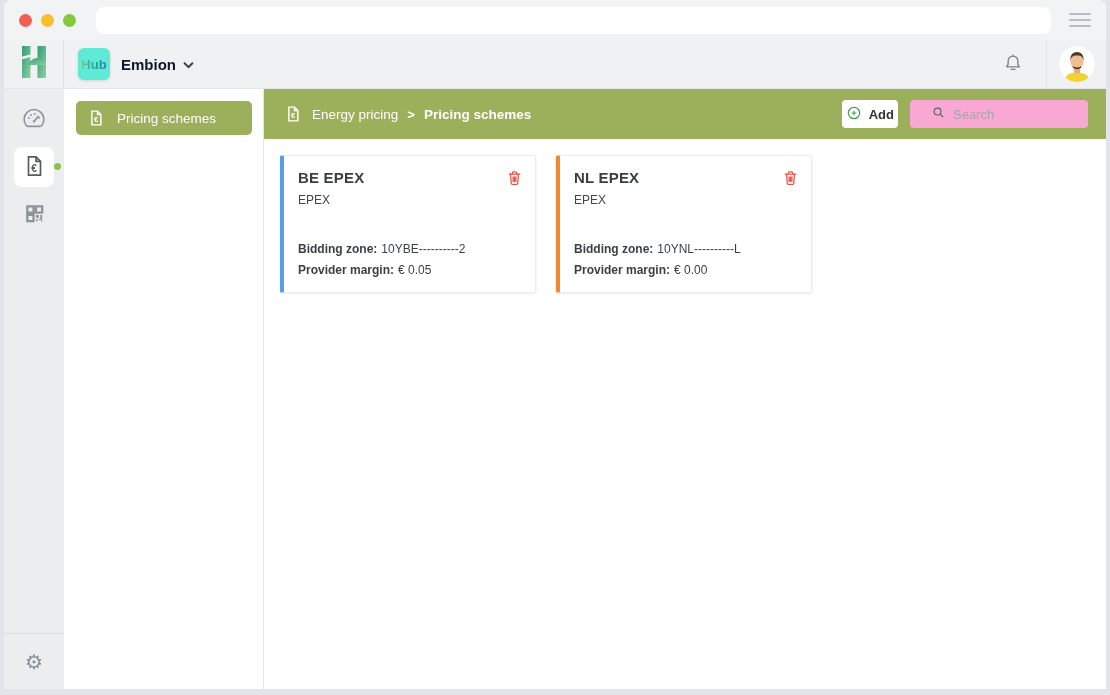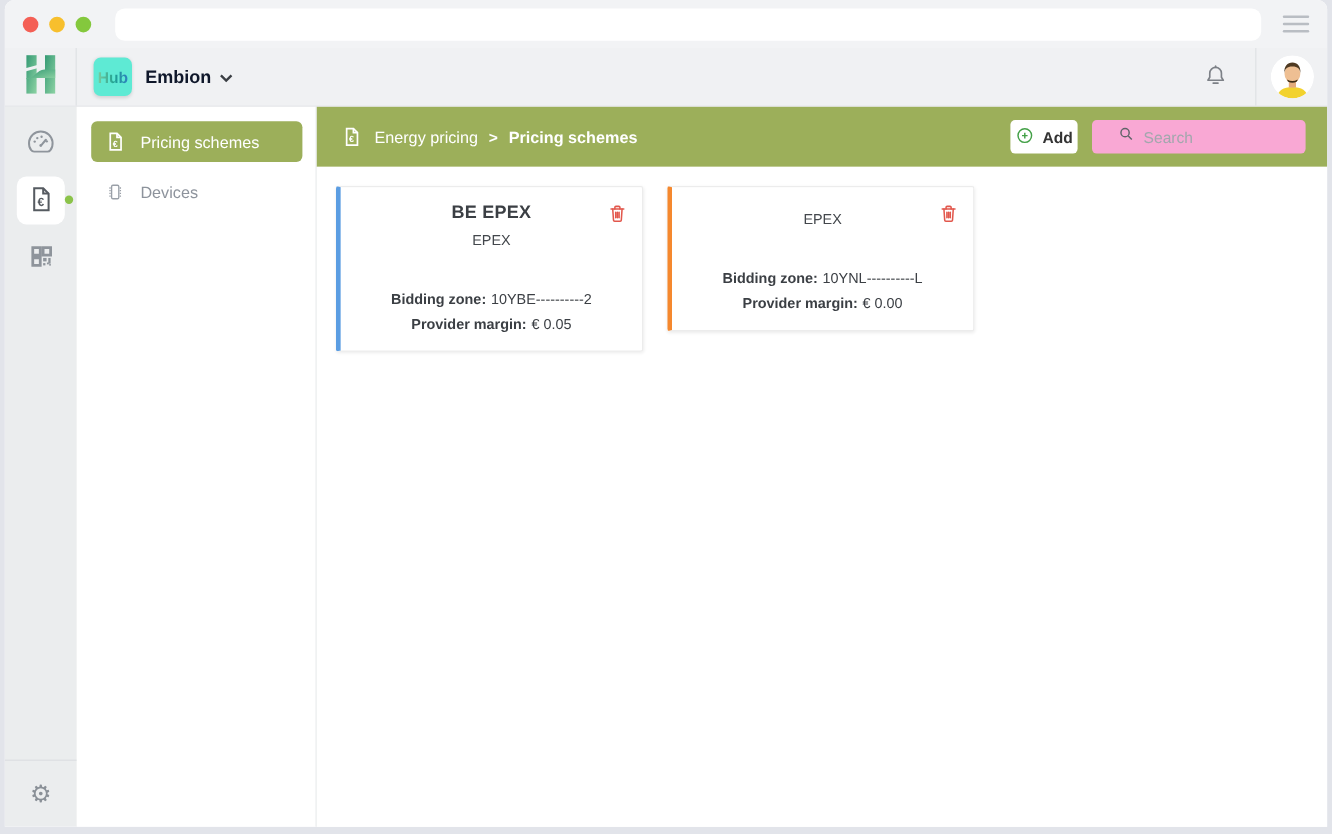--- a/index.html
+++ b/index.html
@@ -59,21 +59,21 @@
   .crumb-link { font-size:13.5px; cursor:pointer; }
   .crumb-sep { margin:0 9px; font-size:13px; font-weight:700; }
   .crumb-current { font-size:13.5px; font-weight:700; }
   .toolbar { margin-left:auto; display:flex; align-items:center; gap:12px; }
   .add-btn { height:28px; background:#fff; border:none; border-radius:4px; padding:0 4px; display:flex; align-items:center;
              gap:7px; font-size:13px; font-weight:700; color:#333; cursor:pointer; font-family:inherit; }
   .search-box { width:178px; height:28px; background:#f9a8d4; border-radius:4px; display:flex; align-items:center; padding:0 21px; gap:7px; }
   .search-box input { border:none; outline:none; flex:1; min-width:0; font-size:13px; color:#333; font-family:inherit; background:transparent; }
   .search-box input::placeholder { color:#a2a7ad; }
 
-  .content { flex:1; padding:16px; display:flex; gap:20px; align-items:flex-start; background:#fff;text-align:center; }
+  .content { flex:1; padding:16px; display:flex; gap:20px; align-items:flex-start; background:#fff; }
   .card { width:256px; background:#fff; border:1px solid #ececec; border-left:4px solid #ccc; border-radius:2px;
           box-shadow:0 1px 3px rgba(0,0,0,.08); padding:13px 14px 15px; position:relative; cursor:pointer; }
   .card-title { font-size:15px; font-weight:700; color:#3b3f44; letter-spacing:.2px; }
   .card-sub { font-size:12px; color:#43474c; margin-top:7px; }
   .card-fields { margin-top:35px; }
   .field { font-size:12px; color:#3b3f44; margin-top:7px; }
   .field b { font-weight:700; margin-right:4px; }
   .trash-btn { position:absolute; top:13px; right:12px; background:none; border:none; cursor:pointer; padding:0; line-height:0; }
 </style>
 </head>
@@ -206,29 +206,20 @@
     <nav class="sidebar">
       <div class="side-item active">
         <span class="icon">
           <svg width="18" height="18" viewBox="0 0 24 24" fill="none" stroke="#ffffff" stroke-width="1.9">
             <path d="M6.5 2.8 H14 L18.5 7.3 V21.2 H6.5 Z"></path>
             <path d="M14 2.8 V7.3 H18.5"></path>
             <text x="12" y="17.8" text-anchor="middle" font-size="10" font-weight="bold" fill="#ffffff" stroke="none">€</text>
           </svg>
         </span>
         <span>Pricing schemes</span>
-      </div>
-      <div class="side-item">
-        <span class="icon">
-          <svg width="18" height="18" viewBox="0 0 24 24" fill="none" stroke="#9aa0a8" stroke-width="1.5">
-            <rect x="8" y="4.5" width="8" height="15" rx="1.5"></rect>
-            <path d="M5.5 7.5H7 M5.5 10.5H7 M5.5 13.5H7 M5.5 16.5H7 M17 7.5h1.5 M17 10.5h1.5 M17 13.5h1.5 M17 16.5h1.5"></path>
-          </svg>
-        </span>
-        <span>Devices</span>
       </div>
     </nav>
 
     <main class="main">
       <div class="topbar">
         <div class="crumb">
           <span class="icon">
             <svg width="18" height="18" viewBox="0 0 24 24" fill="none" stroke="#ffffff" stroke-width="1.9">
               <path d="M6.5 2.8 H14 L18.5 7.3 V21.2 H6.5 Z"></path>
               <path d="M14 2.8 V7.3 H18.5"></path>
@@ -280,20 +271,21 @@
             <div class="field">
               <b>Bidding zone:</b><span>10YBE----------2</span>
             </div>
             <div class="field">
               <b>Provider margin:</b><span>€ 0.05</span>
             </div>
           </div>
         </div>
 
         <div class="card" style="border-left-color: rgb(245, 136, 46);">
+          <div class="card-title">NL EPEX</div>
           <button class="trash-btn">
             <span>
               <svg width="17" height="18" viewBox="0 0 24 24" fill="none" stroke="#e2574c" stroke-width="1.8" stroke-linecap="round" stroke-linejoin="round">
                 <path d="M4.5 6.5 H19.5"></path>
                 <path d="M9 6.5 V4.8 A1.3 1.3 0 0 1 10.3 3.5 H13.7 A1.3 1.3 0 0 1 15 4.8 V6.5"></path>
                 <path d="M6.5 6.5 l.9 13.2 a1.3 1.3 0 0 0 1.3 1.2 h6.6 a1.3 1.3 0 0 0 1.3 -1.2 l.9 -13.2"></path>
                 <path d="M10 10.5 v6.5 M12 10.5 v6.5 M14 10.5 v6.5"></path>
               </svg>
             </span>
           </button>

